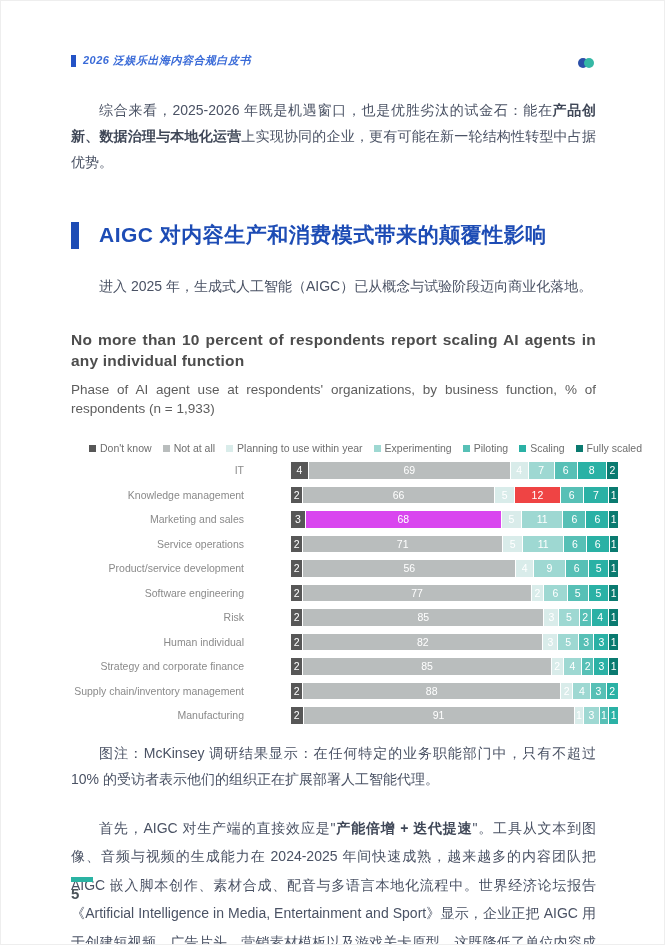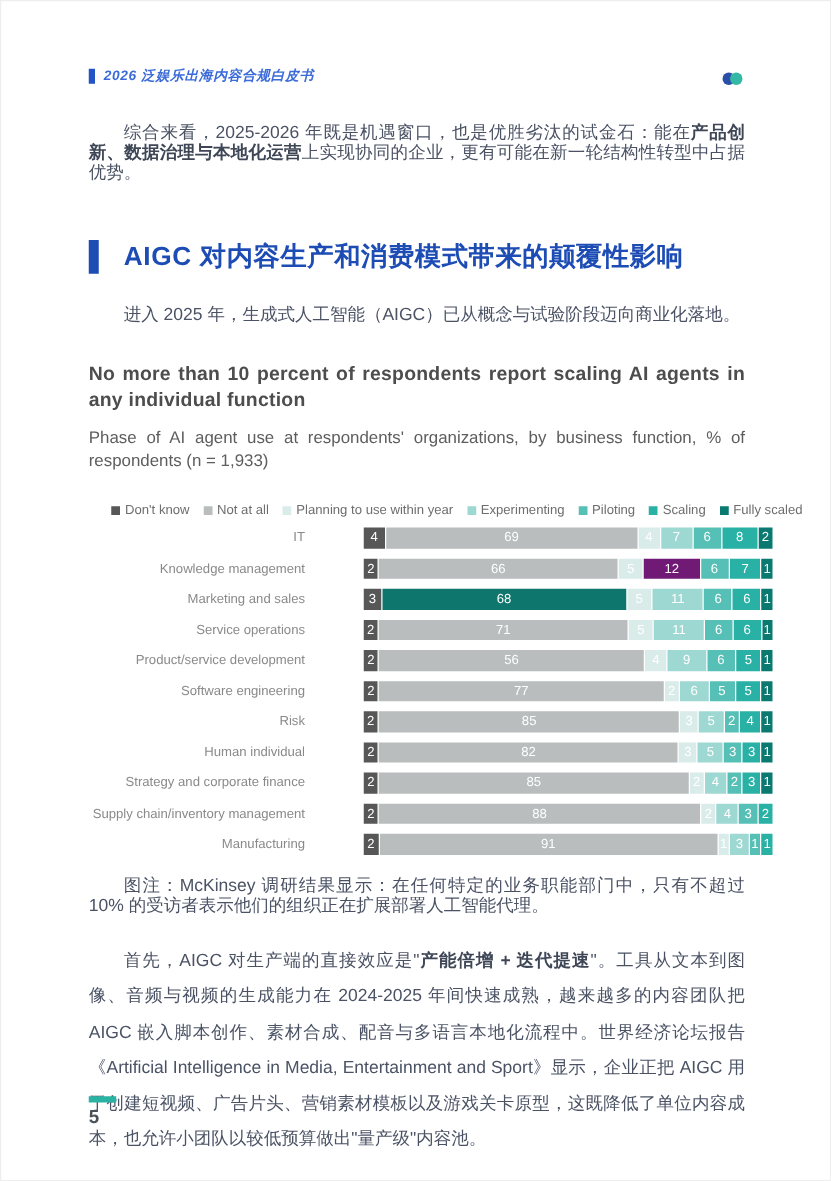--- a/index.html
+++ b/index.html
@@ -16,21 +16,21 @@
   .header-tick { width: 5px; height: 12px; background: #2453c6; display: inline-block; }
   .header-title { font-size: 11px; font-style: italic; font-weight: 700;
                   color: #3a6bd8; letter-spacing: 0.5px; }
   .logo { display: flex; align-items: center; }
   .logo-circle { width: 10px; height: 10px; border-radius: 50%; display: inline-block; }
   .logo-blue { background: #2b4fa8; }
   .logo-teal { background: #35b8a5; margin-left: -4px; }
 
   
   .content { position: absolute; top: 96px; left: 70px; width: 525px; }
-  .body-text { font-size: 14px; line-height: 16px; color: #4a5264;
+  .body-text { font-size: 14px; line-height: 26px; color: #4a5264;
                text-align: justify; text-indent: 2em; }
   .body-text b { font-weight: 700; color: #3f4757; }
   .intro { margin-bottom: 0; }
 
   
   .section-heading { display: flex; align-items: center; gap: 20px; margin-top: 46px; }
   .section-bar { width: 8px; height: 27px; background: #1d4cb5; flex: none; }
   .section-title { font-size: 21px; font-weight: 700; color: #1d4cb5; letter-spacing: 0.5px; }
   .lead { margin-top: 24px; }
 
@@ -155,41 +155,41 @@
             <div class="row-bar">
               <div class="bar-seg" style="background: rgb(87, 87, 87); flex-grow: 2;">
                 <span>2</span>
               </div>
               <div class="bar-seg" style="background: rgb(185, 189, 189); flex-grow: 66;">
                 <span>66</span>
               </div>
               <div class="bar-seg" style="background: rgb(217, 236, 234); flex-grow: 5;">
                 <span>5</span>
               </div>
-              <div class="bar-seg" style="background: #701a75; flex-grow: 12; text-align: center;">
+              <div class="bar-seg" style="background: #ef4444; flex-grow: 12; text-align: center;">
                 <span>12</span>
               </div>
               <div class="bar-seg" style="background: rgb(87, 192, 182); flex-grow: 6;">
                 <span>6</span>
               </div>
               <div class="bar-seg" style="background: rgb(42, 177, 165); flex-grow: 7;">
                 <span>7</span>
               </div>
               <div class="bar-seg" style="background: rgb(10, 122, 112); flex-grow: 1;">
                 <span>1</span>
               </div>
             </div>
           </div>
           <div class="chart-row">
             <div class="row-label">Marketing and sales</div>
             <div class="row-bar">
               <div class="bar-seg" style="background: rgb(87, 87, 87); flex-grow: 3;">
                 <span>3</span>
               </div>
-              <div class="bar-seg" style="background: #0f766e; flex-grow: 68;">
+              <div class="bar-seg" style="background: #d946ef; flex-grow: 68;">
                 <span>68</span>
               </div>
               <div class="bar-seg" style="background: rgb(217, 236, 234); flex-grow: 5;">
                 <span>5</span>
               </div>
               <div class="bar-seg" style="background: rgb(158, 216, 210); flex-grow: 11;">
                 <span>11</span>
               </div>
               <div class="bar-seg" style="background: rgb(87, 192, 182); flex-grow: 6;">
                 <span>6</span>

